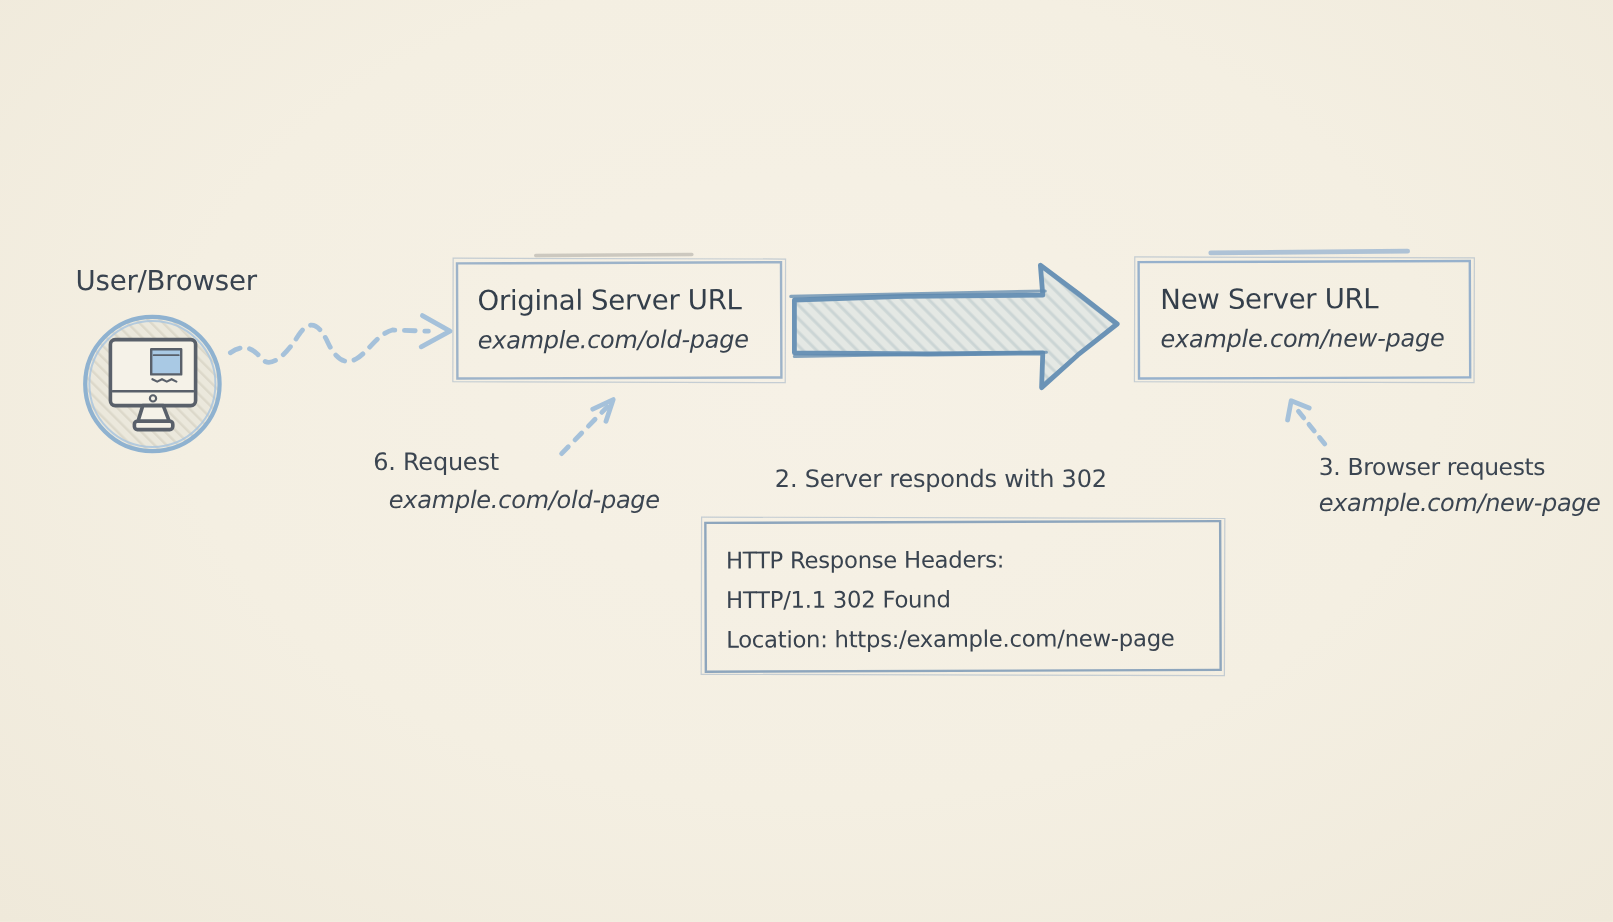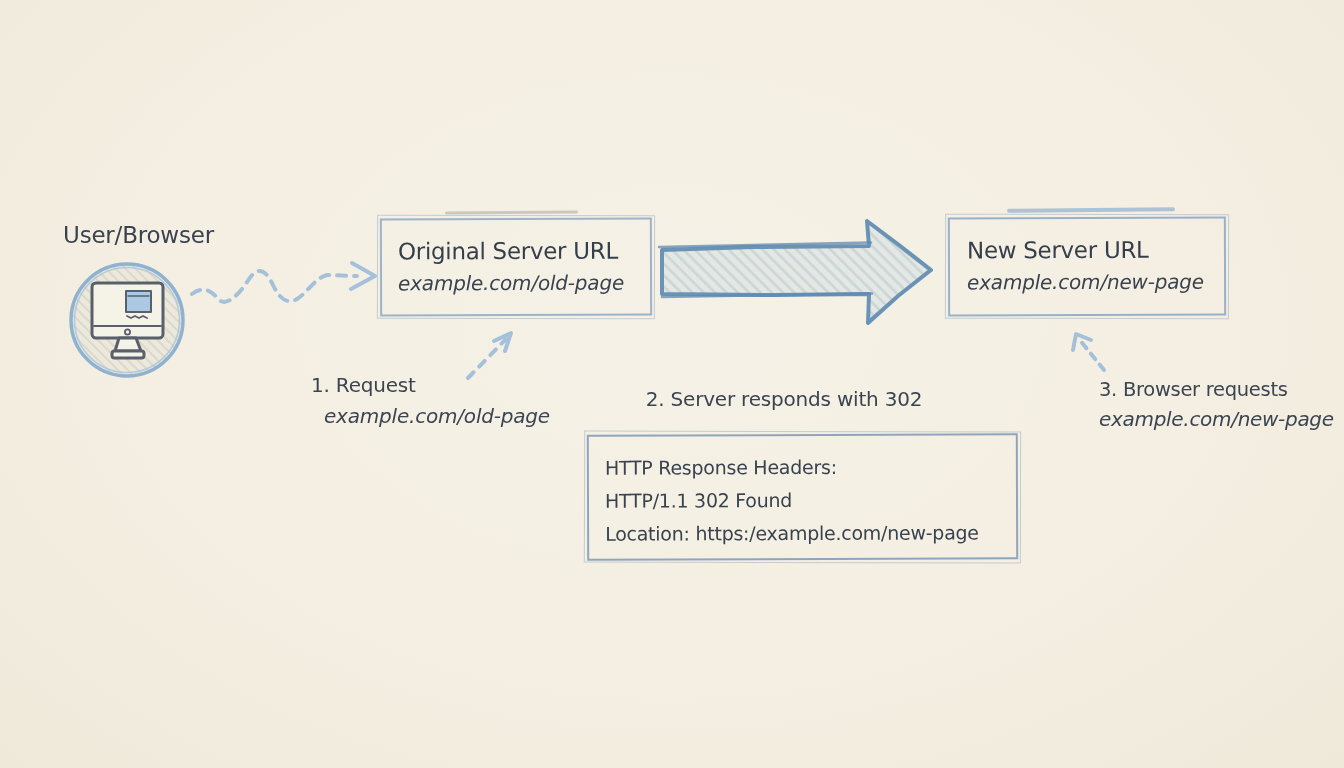--- a/index.html
+++ b/index.html
@@ -119,21 +119,21 @@
 
   <div class="abs step2-label">2. Server responds with 302</div>
 
   <svg class="step1-arrow-svg" width="70" height="100" viewBox="0 0 70 100">
     <g stroke="#a5c1da" stroke-width="4" fill="none" stroke-linecap="round" stroke-linejoin="round">
       <path d="M13,53 L51,14" stroke-dasharray="8 8"></path>
       <path d="M39,16 L56,8 L50,26"></path>
     </g>
   </svg>
   <div class="abs step1-block">
-    <div>1. Request</div>
+    <div>6. Request</div>
     <div class="url-line">example.com/old-page</div>
   </div>
 
   <div class="sketch-box headers-box">
     <div class="hline">HTTP Response Headers:</div>
     <div class="hline">HTTP/1.1 302 Found</div>
     <div class="hline">Location: https:/example.com/new-page</div>
   </div>
 
   <svg class="step3-arrow-svg" width="60" height="55" viewBox="0 0 60 55">

